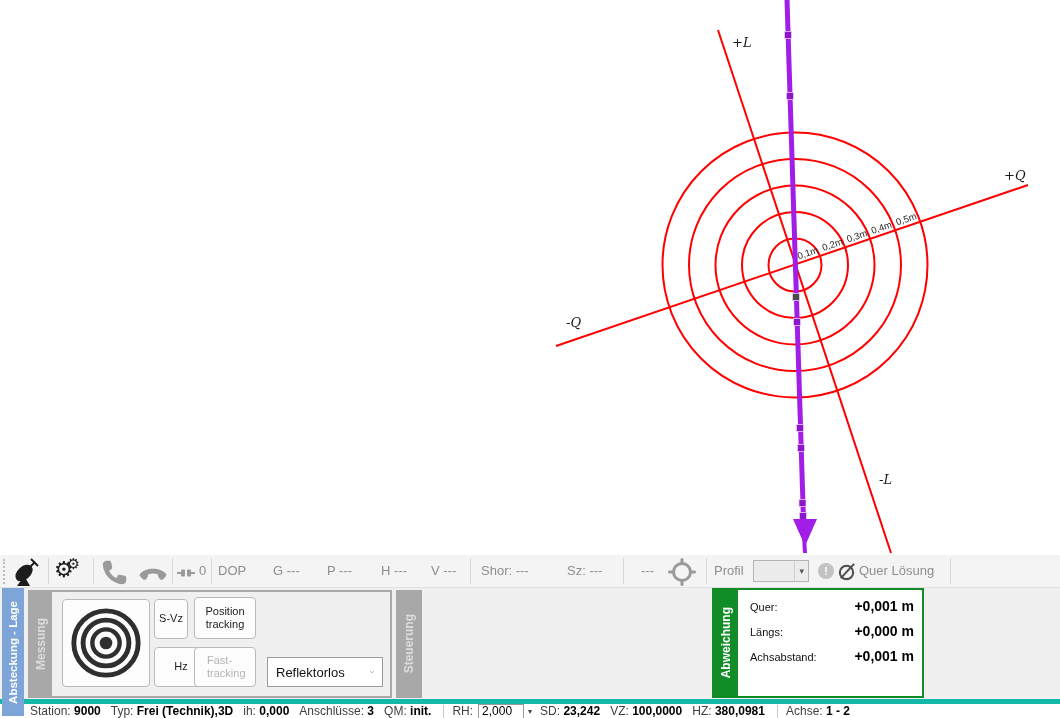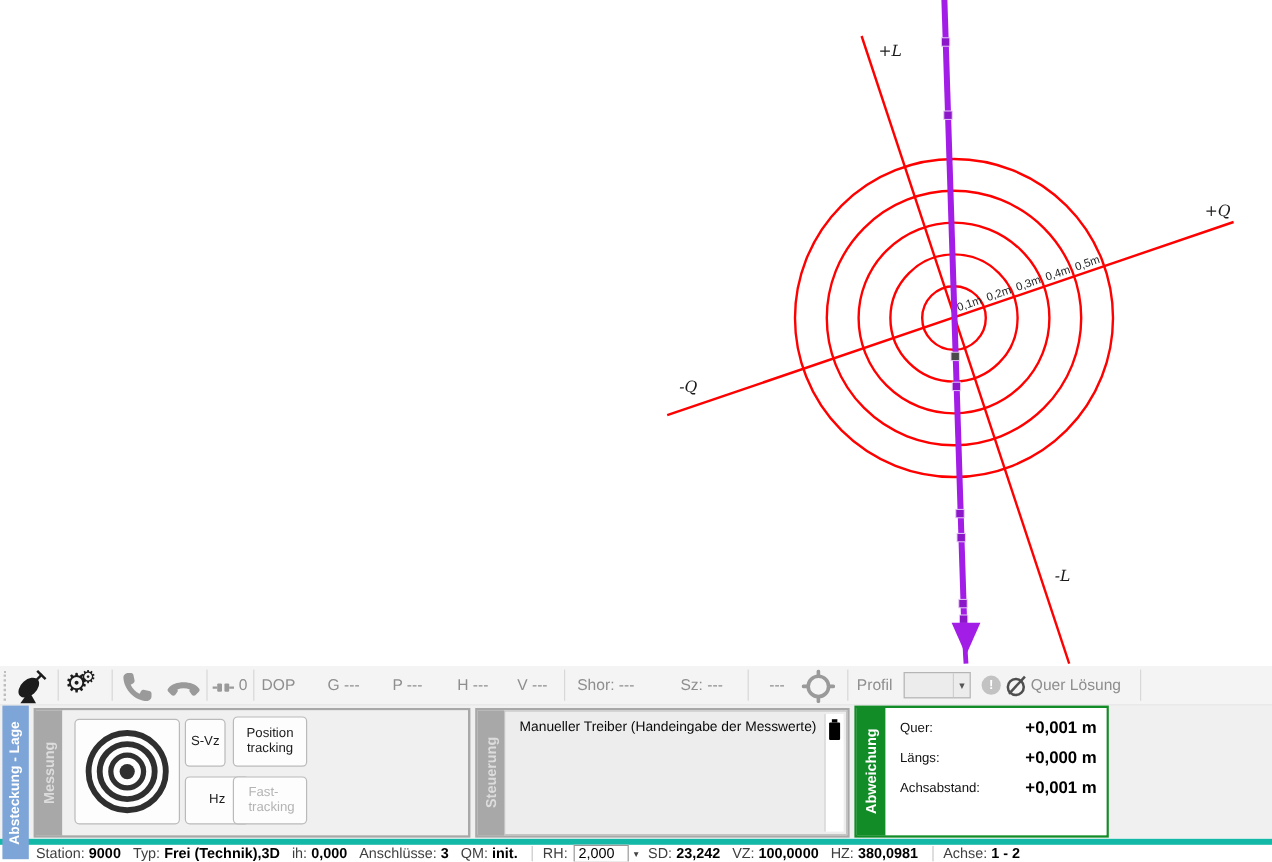--- a/index.html
+++ b/index.html
@@ -216,35 +216,32 @@
           <span>Position</span>
           <span>tracking</span>
         </div>
         <div class="btn" style="left:102px; top:55px; width:54px; height:40px;">
           <span>Hz</span>
         </div>
         <div class="btn disabled" style="left:142px; top:55px; width:62px; height:40px; align-items:flex-start; padding-left:12px;">
           <span>Fast-</span>
           <span>tracking</span>
         </div>
+        <div class="combo" style="left:215px; top:65px; width:116px; height:30px;">
+          <span>Reflektorlos</span>
+          <svg class="chev" width="12" height="8" viewBox="0 0 12 8">
+            <polyline points="1,1.5 6,6.5 11,1.5" fill="none" stroke="#555" stroke-width="1.5"></polyline>
+          </svg>
+        </div>
       </div>
     </div>
 
     <div class="group group-gray" style="left:396px; top:2px; height:108px;">
       <div class="band">
         <span class="vtext">Steuerung</span>
-      </div>
-      <div class="steuerung-content">
-        <span class="driver-text">Manueller Treiber (Handeingabe der Messwerte)</span>
-        <div class="batt-col">
-          <svg width="11" height="19" viewBox="0 0 12 20" style="margin-top:4px;">
-            <rect x="3.5" y="0" width="5" height="3" fill="#000"></rect>
-            <rect x="1" y="3" width="10" height="16" rx="1" fill="#000"></rect>
-          </svg>
-        </div>
       </div>
     </div>
 
     <div class="group group-green" style="left:712px; top:0px; height:110px;">
       <div class="band" style="width:24px;">
         <span class="vtext">Abweichung</span>
       </div>
       <div class="abw-content">
         <div class="abw-row" style="top:6px;">
           <span class="lbl">Quer:</span>

